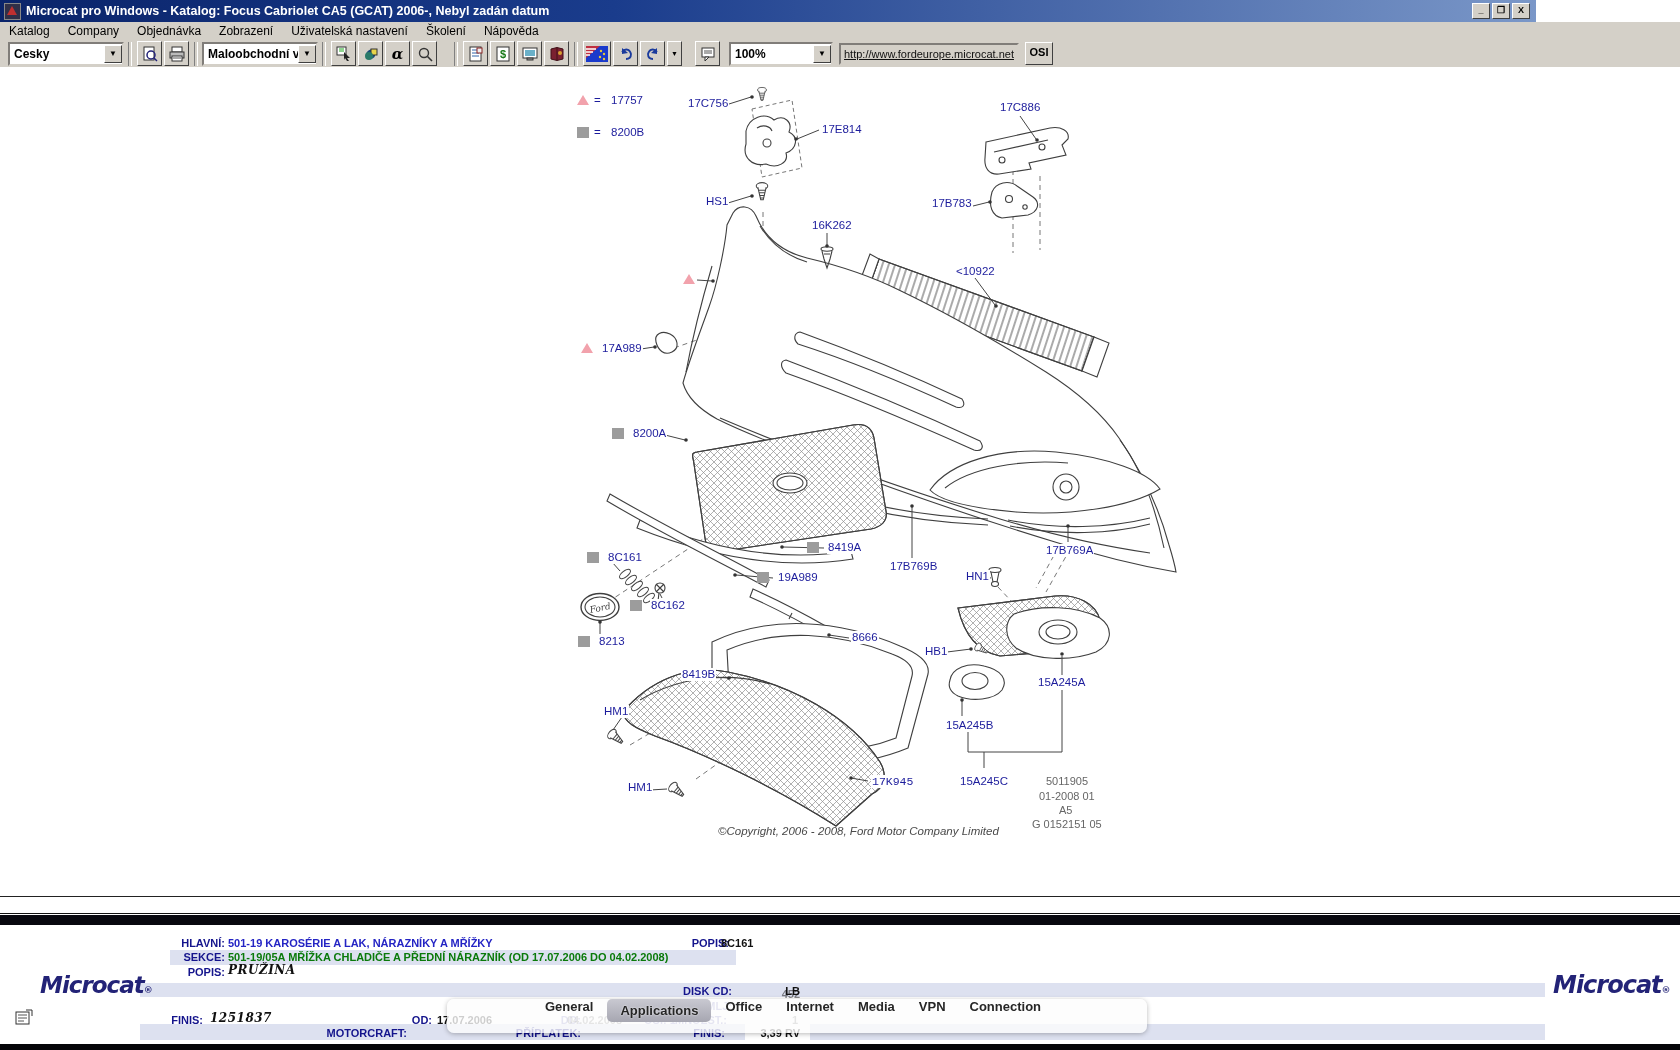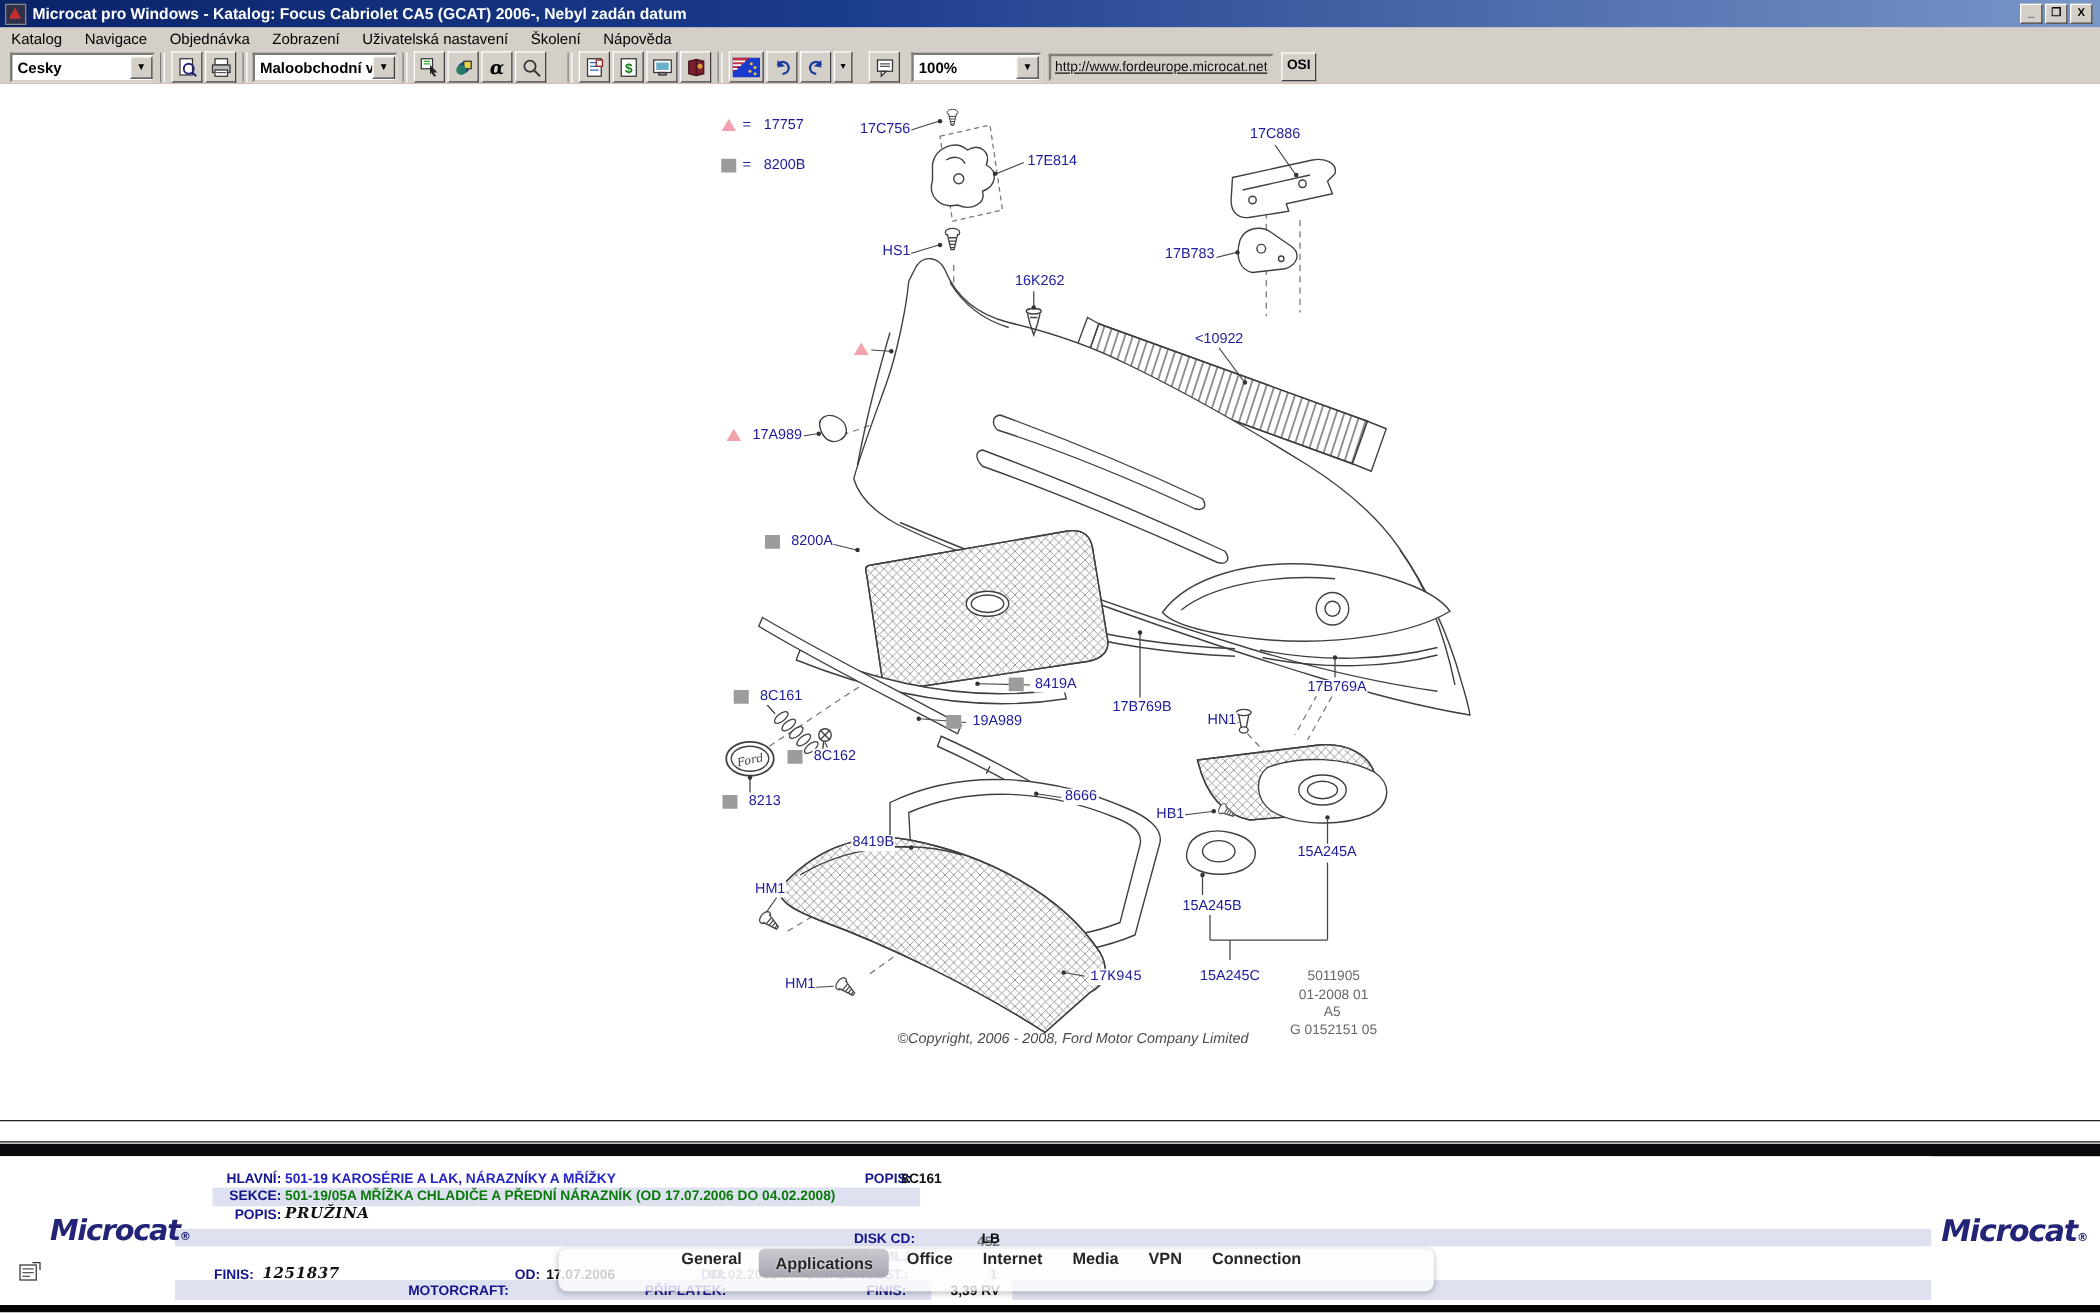--- a/index.html
+++ b/index.html
@@ -1,20 +1,20 @@
 <!DOCTYPE html>
 <html><head>
 <meta charset="utf-8">
 <style>
   html,body{margin:0;padding:0;}
   body{width:1680px;height:1050px;position:relative;overflow:hidden;background:#fff;
        font-family:"Liberation Sans",sans-serif;-webkit-font-smoothing:none;}
   .abs{position:absolute;}
   
-  #titlebar{left:0;top:0;width:1680px;height:22px;
+  #titlebar{left:0;top:0;width:1536px;height:22px;
     background:linear-gradient(90deg,#0a246a 0%,#1a3c8c 40%,#7a97c8 100%);
     display:flex;align-items:center;color:#fff;font-size:12.5px;font-weight:bold;}
   #app-icon{width:15px;height:15px;margin:0 5px 0 4px;background:#303048;border:1px solid #888;
     position:relative;flex:0 0 auto;}
   #app-icon:before{content:"";position:absolute;left:2px;top:2px;border-left:5px solid transparent;
     border-right:5px solid transparent;border-bottom:9px solid #c03030;}
   .winbtn{width:16px;height:14px;background:#d4d0c8;border:1px solid;border-color:#fff #404040 #404040 #fff;
     color:#000;font-size:9px;font-weight:bold;line-height:12px;text-align:center;margin-left:2px;flex:0 0 auto;}
   #winbtns{margin-left:auto;margin-right:6px;display:flex;}
   
@@ -80,21 +80,21 @@
   <span>Microcat pro Windows - Katalog: Focus Cabriolet CA5 (GCAT) 2006-, Nebyl zadán datum</span>
   <div id="winbtns">
     <div class="winbtn">_</div>
     <div class="winbtn">❐</div>
     <div class="winbtn">X</div>
   </div>
 </div>
 
 <div id="menubar" class="abs">
     <div class="menu-item">Katalog</div>
-    <div class="menu-item">Navigace</div>
+    <div class="menu-item">Company</div>
     <div class="menu-item">Objednávka</div>
     <div class="menu-item">Zobrazení</div>
     <div class="menu-item">Uživatelská nastavení</div>
     <div class="menu-item">Školení</div>
     <div class="menu-item">Nápověda</div>
   </div>
 
 <div id="toolbar" class="abs">
   <div class="combo" style="width:112px;margin-left:8px;">
     <span class="cv">Cesky</span>

